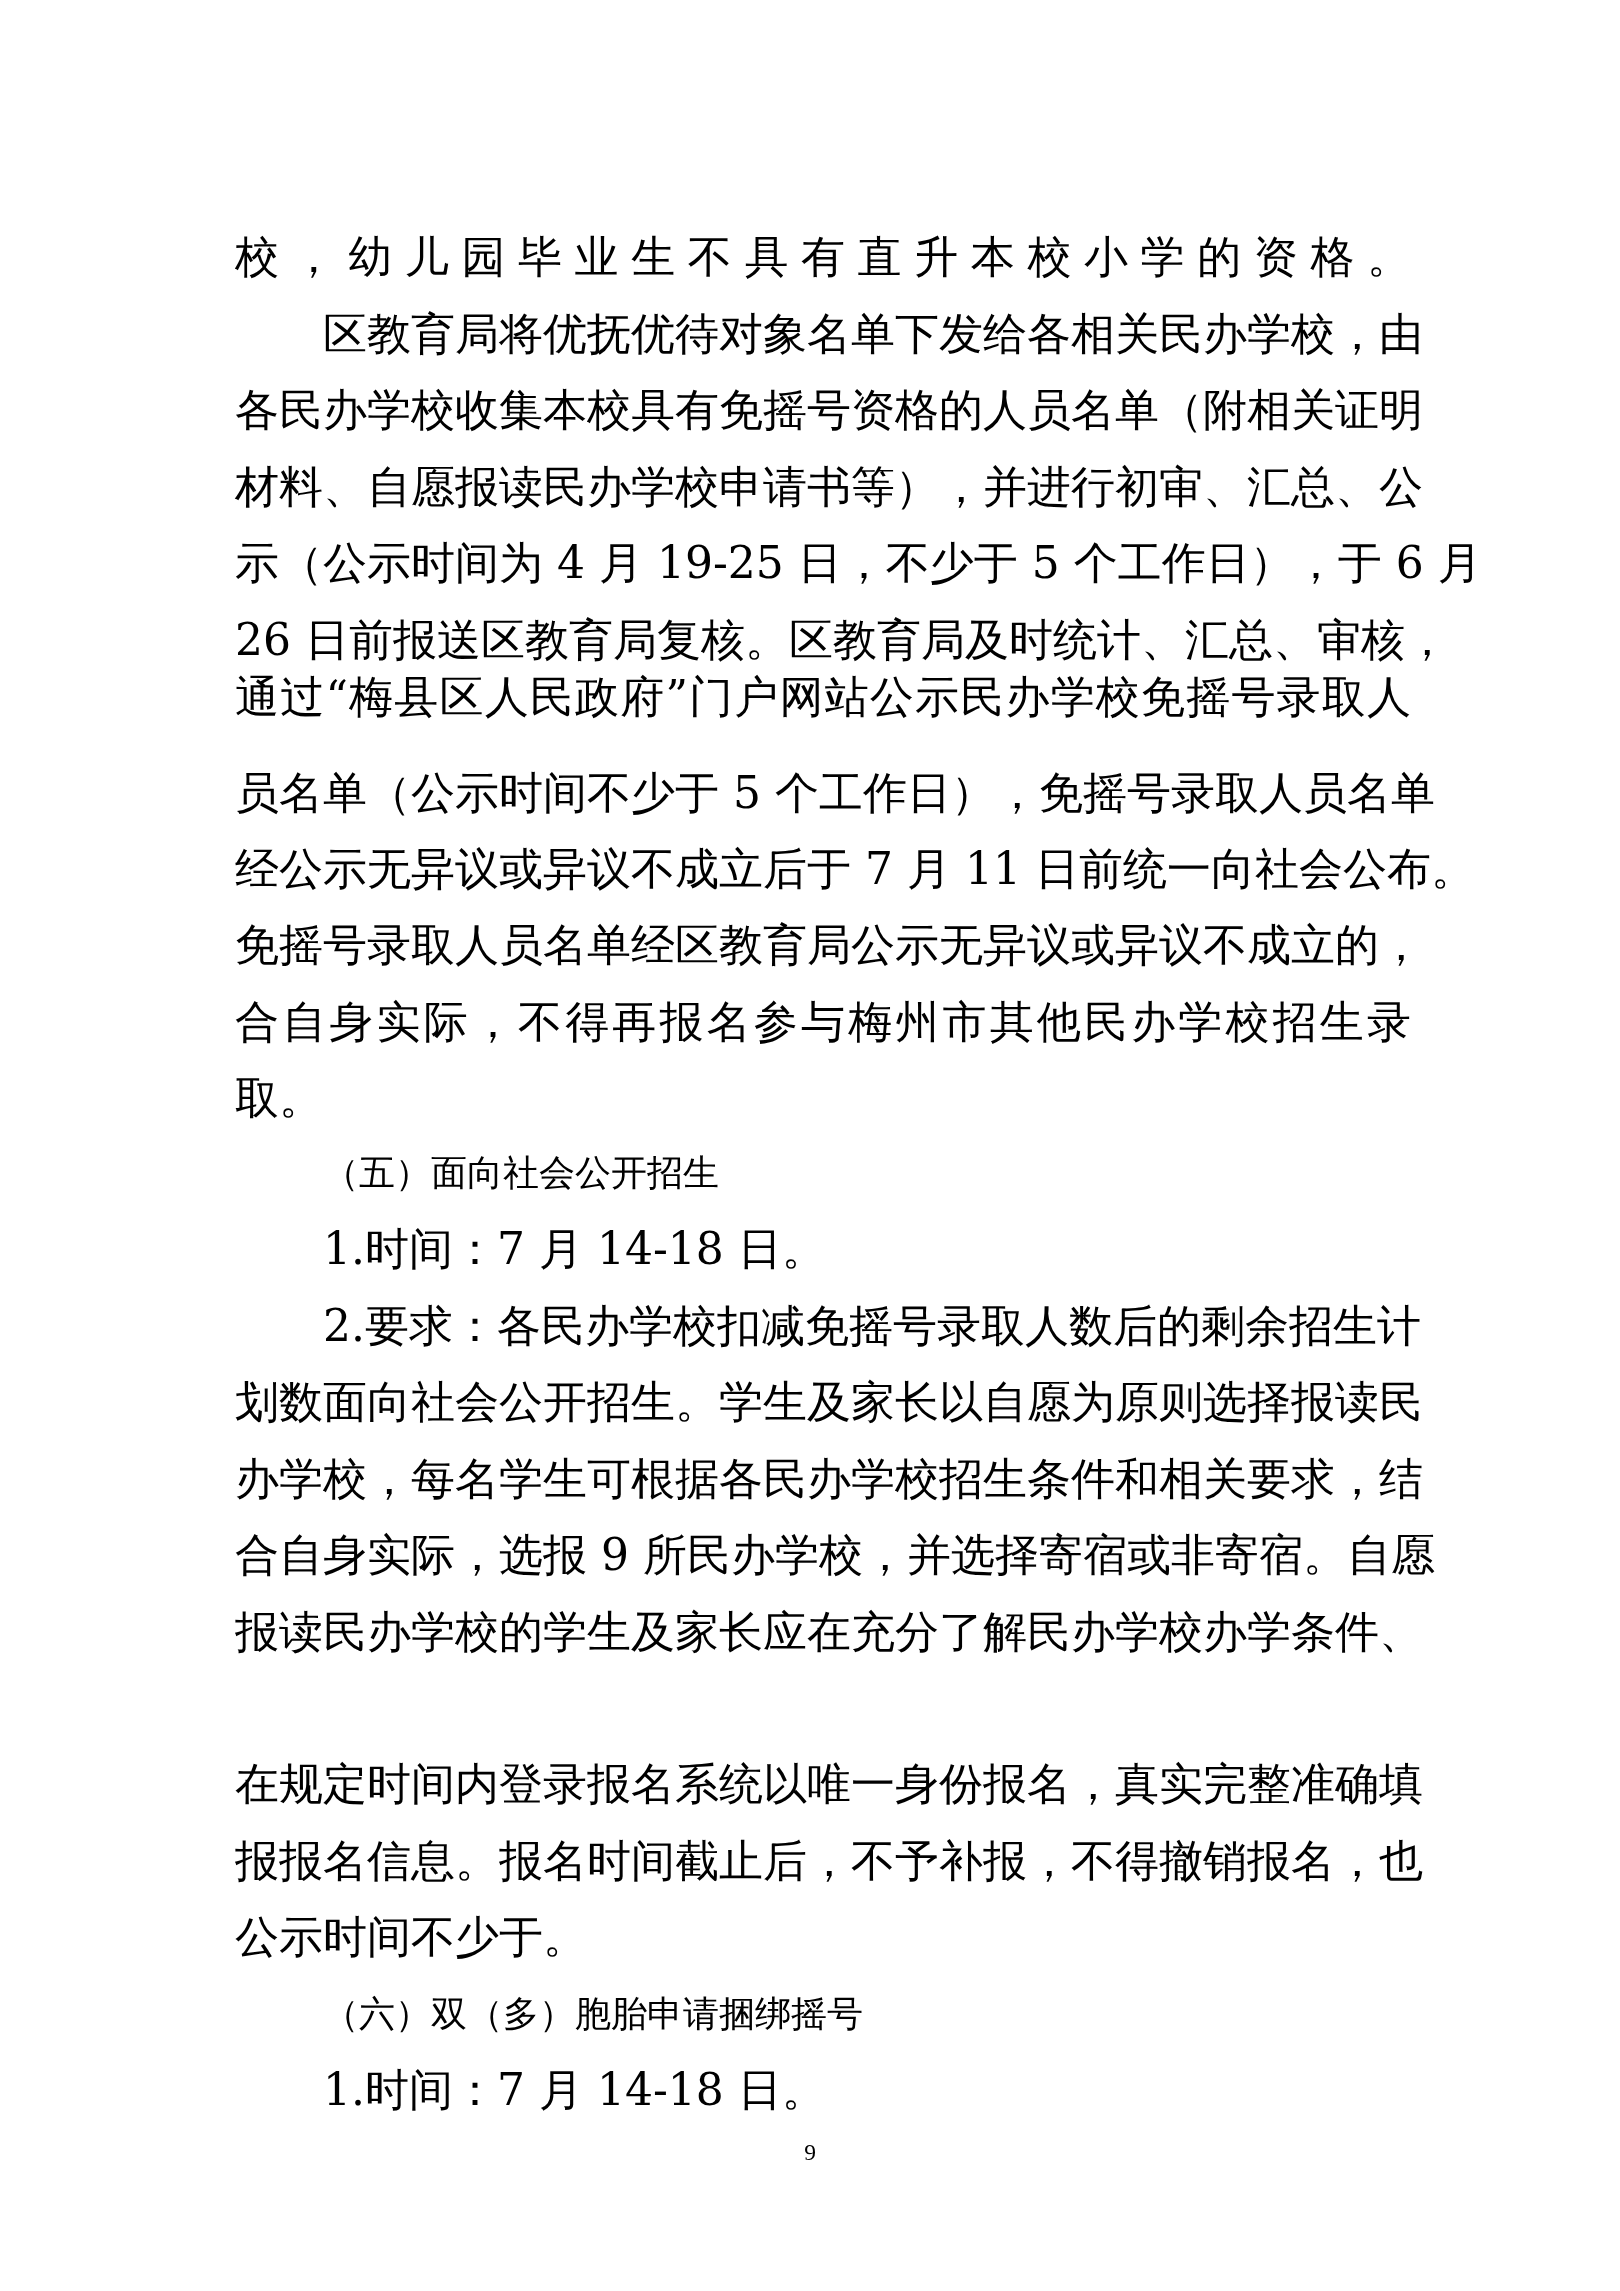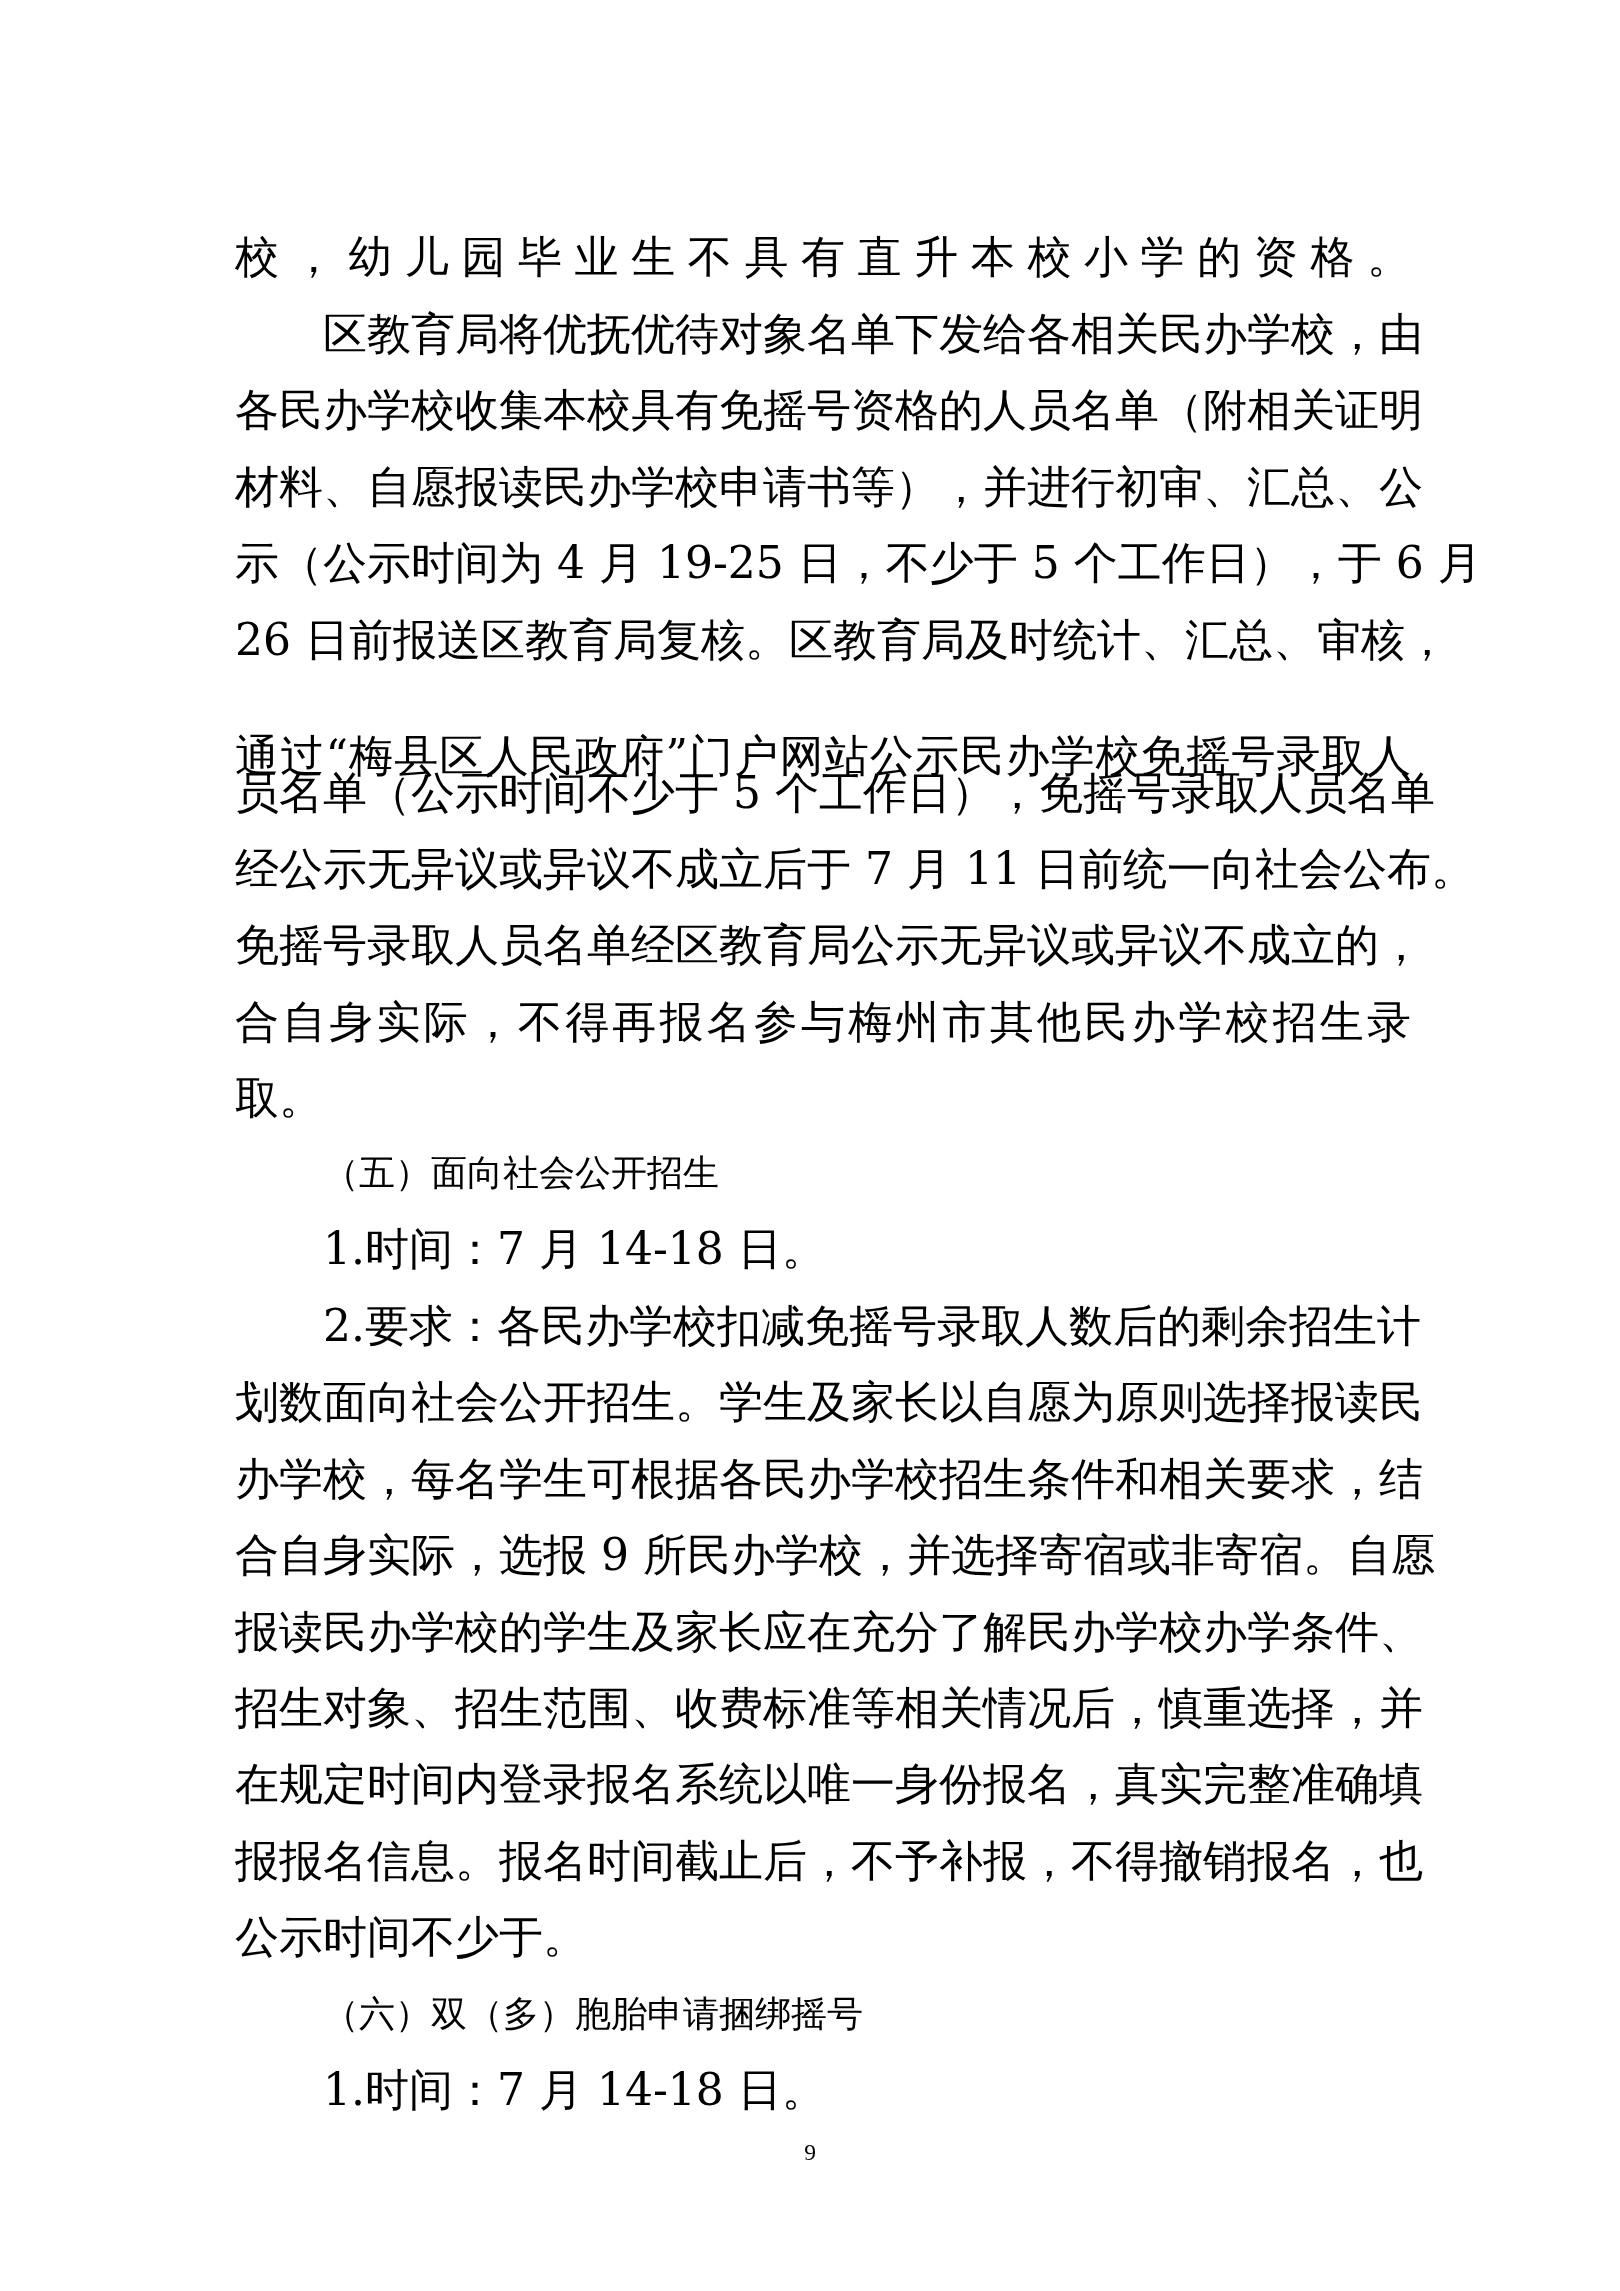--- a/index.html
+++ b/index.html
@@ -21,36 +21,35 @@
 
 <div class="page">
 
   <div class="line" style="top:227px">校，幼儿园毕业生不具有直升本校小学的资格。</div>
 
   <div class="line indent" style="top:304px">区教育局将优抚优待对象名单下发给各相关民办学校，由</div>
   <div class="line" style="top:380px">各民办学校收集本校具有免摇号资格的人员名单（附相关证明</div>
   <div class="line" style="top:457px">材料、自愿报读民办学校申请书等），并进行初审、汇总、公</div>
   <div class="line" style="top:533px">示（公示时间为 4 月 19-25 日，不少于 5 个工作日），于 6 月</div>
   <div class="line" style="top:610px">26 日前报送区教育局复核。区教育局及时统计、汇总、审核，</div>
-  <div class="line" style="top:726px">通过“梅县区人民政府”门户网站公示民办学校免摇号录取人</div>
+  <div class="line" style="top:667px">通过“梅县区人民政府”门户网站公示民办学校免摇号录取人</div>
   <div class="line" style="top:763px">员名单（公示时间不少于 5 个工作日），免摇号录取人员名单</div>
   <div class="line" style="top:839px">经公示无异议或异议不成立后于 7 月 11 日前统一向社会公布。</div>
   <div class="line" style="top:915px">免摇号录取人员名单经区教育局公示无异议或异议不成立的，</div>
   <div class="line" style="top:992px">合自身实际，不得再报名参与梅州市其他民办学校招生录</div>
   <div class="line last" style="top:1068px">取。</div>
 
   <div class="heading" style="top:1141px">（五）面向社会公开招生</div>
 
   <div class="line indent last" style="top:1219px">1.时间：7 月 14-18 日。</div>
   <div class="line indent" style="top:1296px">2.要求：各民办学校扣减免摇号录取人数后的剩余招生计</div>
   <div class="line" style="top:1372px">划数面向社会公开招生。学生及家长以自愿为原则选择报读民</div>
   <div class="line" style="top:1449px">办学校，每名学生可根据各民办学校招生条件和相关要求，结</div>
   <div class="line" style="top:1525px">合自身实际，选报 9 所民办学校，并选择寄宿或非寄宿。自愿</div>
   <div class="line" style="top:1602px">报读民办学校的学生及家长应在充分了解民办学校办学条件、</div>
-  <div class="line" style="top:1678px">招生对象、招生范围、收费标准等相关情况后，慎重选择，并</div>
   <div class="line" style="top:1754px">在规定时间内登录报名系统以唯一身份报名，真实完整准确填</div>
   <div class="line" style="top:1831px">报报名信息。报名时间截止后，不予补报，不得撤销报名，也</div>
   <div class="line last" style="top:1907px">公示时间不少于。</div>
 
   <div class="heading" style="top:1982px">（六）双（多）胞胎申请捆绑摇号</div>
 
   <div class="line indent last" style="top:2060px">1.时间：7 月 14-18 日。</div>
 
   <div class="page-number">9</div>
 </div>

